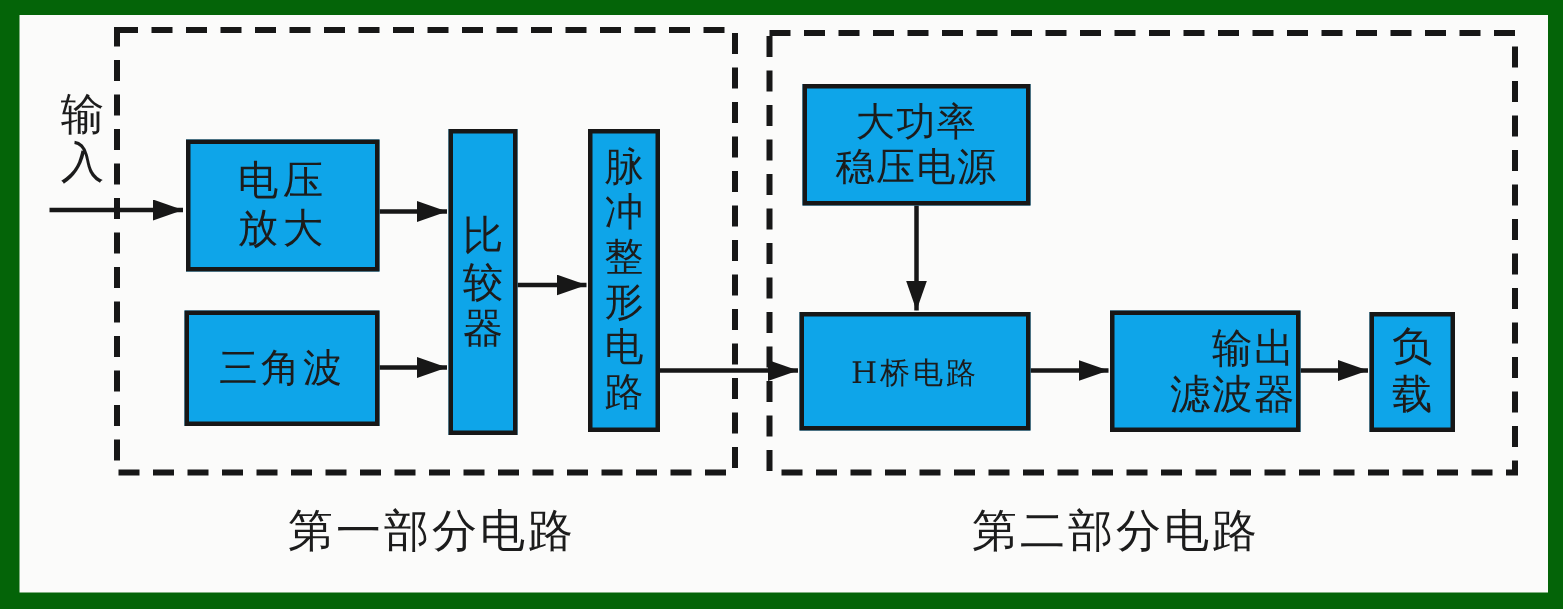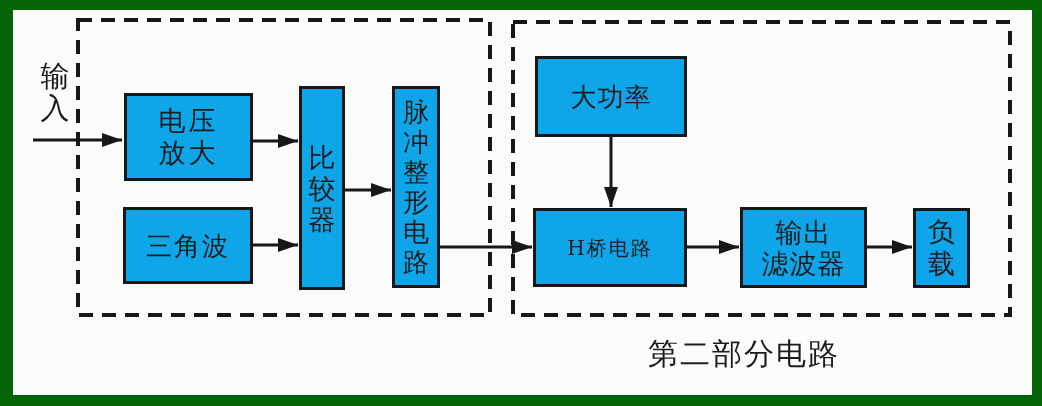--- a/index.html
+++ b/index.html
@@ -29,21 +29,21 @@
     text-align:center;
     color:#1c1c1c;
     z-index:2;
   }
   .block .ln{white-space:nowrap;}
   
   #blk-voltage-amp   {left:124px;top:93px; width:129px;height:88px;font-size:27px;line-height:32px;letter-spacing:3px;}
   #blk-triangle-gen  {left:123px;top:207px;width:130px;height:77px;font-size:26px;line-height:30px;letter-spacing:2px;justify-content:center;}
   #blk-power-supply  {left:535px;top:56px; width:152px;height:81px;font-size:26px;line-height:30px;letter-spacing:1px;}
   #blk-h-bridge      {left:533px;top:208px;width:154px;height:79px;font-size:20px;line-height:32px;letter-spacing:2px;}
-  #blk-output-filter {left:740px;top:207px;width:127px;height:81px;font-size:27px;line-height:31px;letter-spacing:1px;}
+  #blk-output-filter {left:740px;top:207px;width:127px;height:81px;font-size:27px;line-height:31px;letter-spacing:1px;align-items:flex-end;}
   
   #blk-comparator    {left:299px;top:86px; width:46px;height:204px;font-size:27px;line-height:31px;}
   #blk-pulse-shaper  {left:392px;top:86px; width:48px;height:202px;font-size:26px;line-height:30px;}
   #blk-load          {left:913px;top:208px;width:57px;height:80px;font-size:27px;line-height:32px;}
   .freetext{
     position:absolute;color:#1c1c1c;z-index:2;
     text-align:center;
   }
   #input-label{left:37px;top:60px;width:36px;font-size:29px;line-height:32px;}
   .caption{top:334px;width:260px;font-size:30px;letter-spacing:2px;white-space:nowrap;}
@@ -101,31 +101,33 @@
     <div class="ln">脉</div>
     <div class="ln">冲</div>
     <div class="ln">整</div>
     <div class="ln">形</div>
     <div class="ln">电</div>
     <div class="ln">路</div>
   </div>
 
   <div class="block" id="blk-power-supply">
     <div class="ln">大功率</div>
+    <div class="ln">稳压电源</div>
   </div>
 
   <div class="block" id="blk-h-bridge">
     <div class="ln">H桥电路</div>
   </div>
 
   <div class="block" id="blk-output-filter">
     <div class="ln">输出</div>
     <div class="ln">滤波器</div>
   </div>
 
   <div class="block" id="blk-load">
     <div class="ln">负</div>
     <div class="ln">载</div>
   </div>
 
+  <div class="freetext caption" id="caption-part1">第一部分电路</div>
   <div class="freetext caption" id="caption-part2">第二部分电路</div>
 
 </div>
 
 </body></html>

